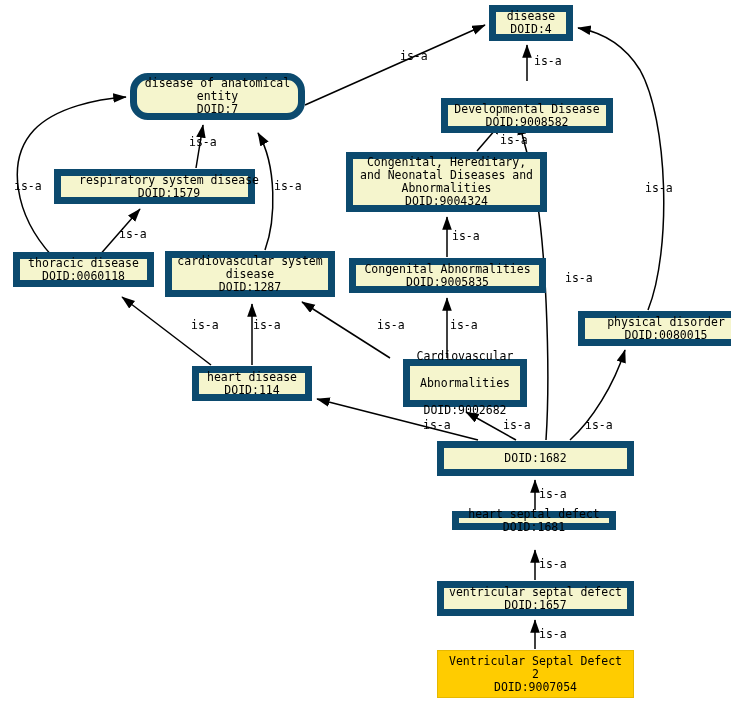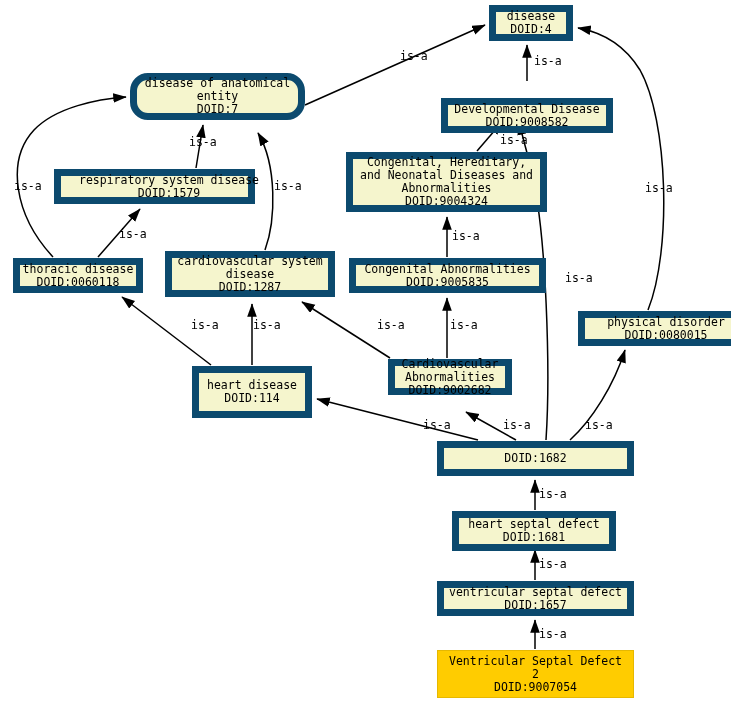--- a/index.html
+++ b/index.html
@@ -105,28 +105,28 @@
     <path d="M535,649 L535,620"></path>
   </g>
 </svg>
 
 <div id="nodes-layer">
     <div class="node-box" style="left: 489px; top: 5px; width: 84px; height: 36px;"><span class="node-line">disease</span><span class="node-line">DOID:4</span></div>
     <div class="node-box" style="left: 130px; top: 73px; width: 175px; height: 47px; border-radius: 18px;"><span class="node-line">disease of anatomical</span><span class="node-line">entity</span><span class="node-line">DOID:7</span></div>
     <div class="node-box" style="left: 441px; top: 82px; width: 172px; height: 35px; margin-top: 16px;"><span class="node-line">Developmental Disease</span><span class="node-line">DOID:9008582</span></div>
     <div class="node-box" style="left: 54px; top: 169px; width: 201px; height: 35px; padding-left: 29px;"><span class="node-line">respiratory system disease</span><span class="node-line">DOID:1579</span></div>
     <div class="node-box" style="left: 346px; top: 152px; width: 201px; height: 60px;"><span class="node-line">Congenital, Hereditary,</span><span class="node-line">and Neonatal Diseases and</span><span class="node-line">Abnormalities</span><span class="node-line">DOID:9004324</span></div>
-    <div class="node-box" style="left: 13px; top: 258px; width: 130px; height: 35px;"><span class="node-line">thoracic disease</span><span class="node-line">DOID:0060118</span></div>
+    <div class="node-box" style="left: 13px; top: 252px; width: 141px; height: 35px;"><span class="node-line">thoracic disease</span><span class="node-line">DOID:0060118</span></div>
     <div class="node-box" style="left: 165px; top: 251px; width: 170px; height: 46px;"><span class="node-line">cardiovascular system</span><span class="node-line">disease</span><span class="node-line">DOID:1287</span></div>
     <div class="node-box" style="left: 349px; top: 258px; width: 197px; height: 35px;"><span class="node-line">Congenital Abnormalities</span><span class="node-line">DOID:9005835</span></div>
     <div class="node-box" style="left: 578px; top: 311px; width: 176px; height: 35px;"><span class="node-line">physical disorder</span><span class="node-line">DOID:0080015</span></div>
-    <div class="node-box" style="left: 192px; top: 366px; width: 120px; height: 52px;"><span class="node-line">heart disease</span><span class="node-line">DOID:114</span></div>
-    <div class="node-box" style="left: 388px; top: 359px; width: 124px; height: 36px;"><span class="node-line">Cardiovascular</span><span class="node-line">Abnormalities</span><span class="node-line">DOID:9002682</span></div>
+    <div class="node-box" style="left: 192px; top: 366px; width: 120px; height: 35px;"><span class="node-line">heart disease</span><span class="node-line">DOID:114</span></div>
+    <div class="node-box" style="left: 403px; top: 359px; width: 124px; height: 48px; gap: 14px;"><span class="node-line">Cardiovascular</span><span class="node-line">Abnormalities</span><span class="node-line">DOID:9002682</span></div>
     <div class="node-box" style="left: 437px; top: 441px; width: 197px; height: 35px;"><span class="node-line">DOID:1682</span></div>
-    <div class="node-box" style="left: 452px; top: 511px; width: 164px; height: 40px;"><span class="node-line">heart septal defect</span><span class="node-line">DOID:1681</span></div>
+    <div class="node-box" style="left: 452px; top: 511px; width: 164px; height: 19px;"><span class="node-line">heart septal defect</span><span class="node-line">DOID:1681</span></div>
     <div class="node-box" style="left: 437px; top: 581px; width: 197px; height: 35px;"><span class="node-line">ventricular septal defect</span><span class="node-line">DOID:1657</span></div>
     <div class="node-box highlight" style="left: 437px; top: 650px; width: 197px; height: 48px;"><span class="node-line">Ventricular Septal Defect</span><span class="node-line">2</span><span class="node-line">DOID:9007054</span></div>
   </div>
 <div id="labels-layer">
     <div class="edge-label" style="left: 400px; top: 50px;">is-a</div>
     <div class="edge-label" style="left: 534px; top: 55px;">is-a</div>
     <div class="edge-label" style="left: 645px; top: 182px;">is-a</div>
     <div class="edge-label" style="left: 189px; top: 136px;">is-a</div>
     <div class="edge-label" style="left: 274px; top: 180px;">is-a</div>
     <div class="edge-label" style="left: 14px; top: 180px;">is-a</div>

